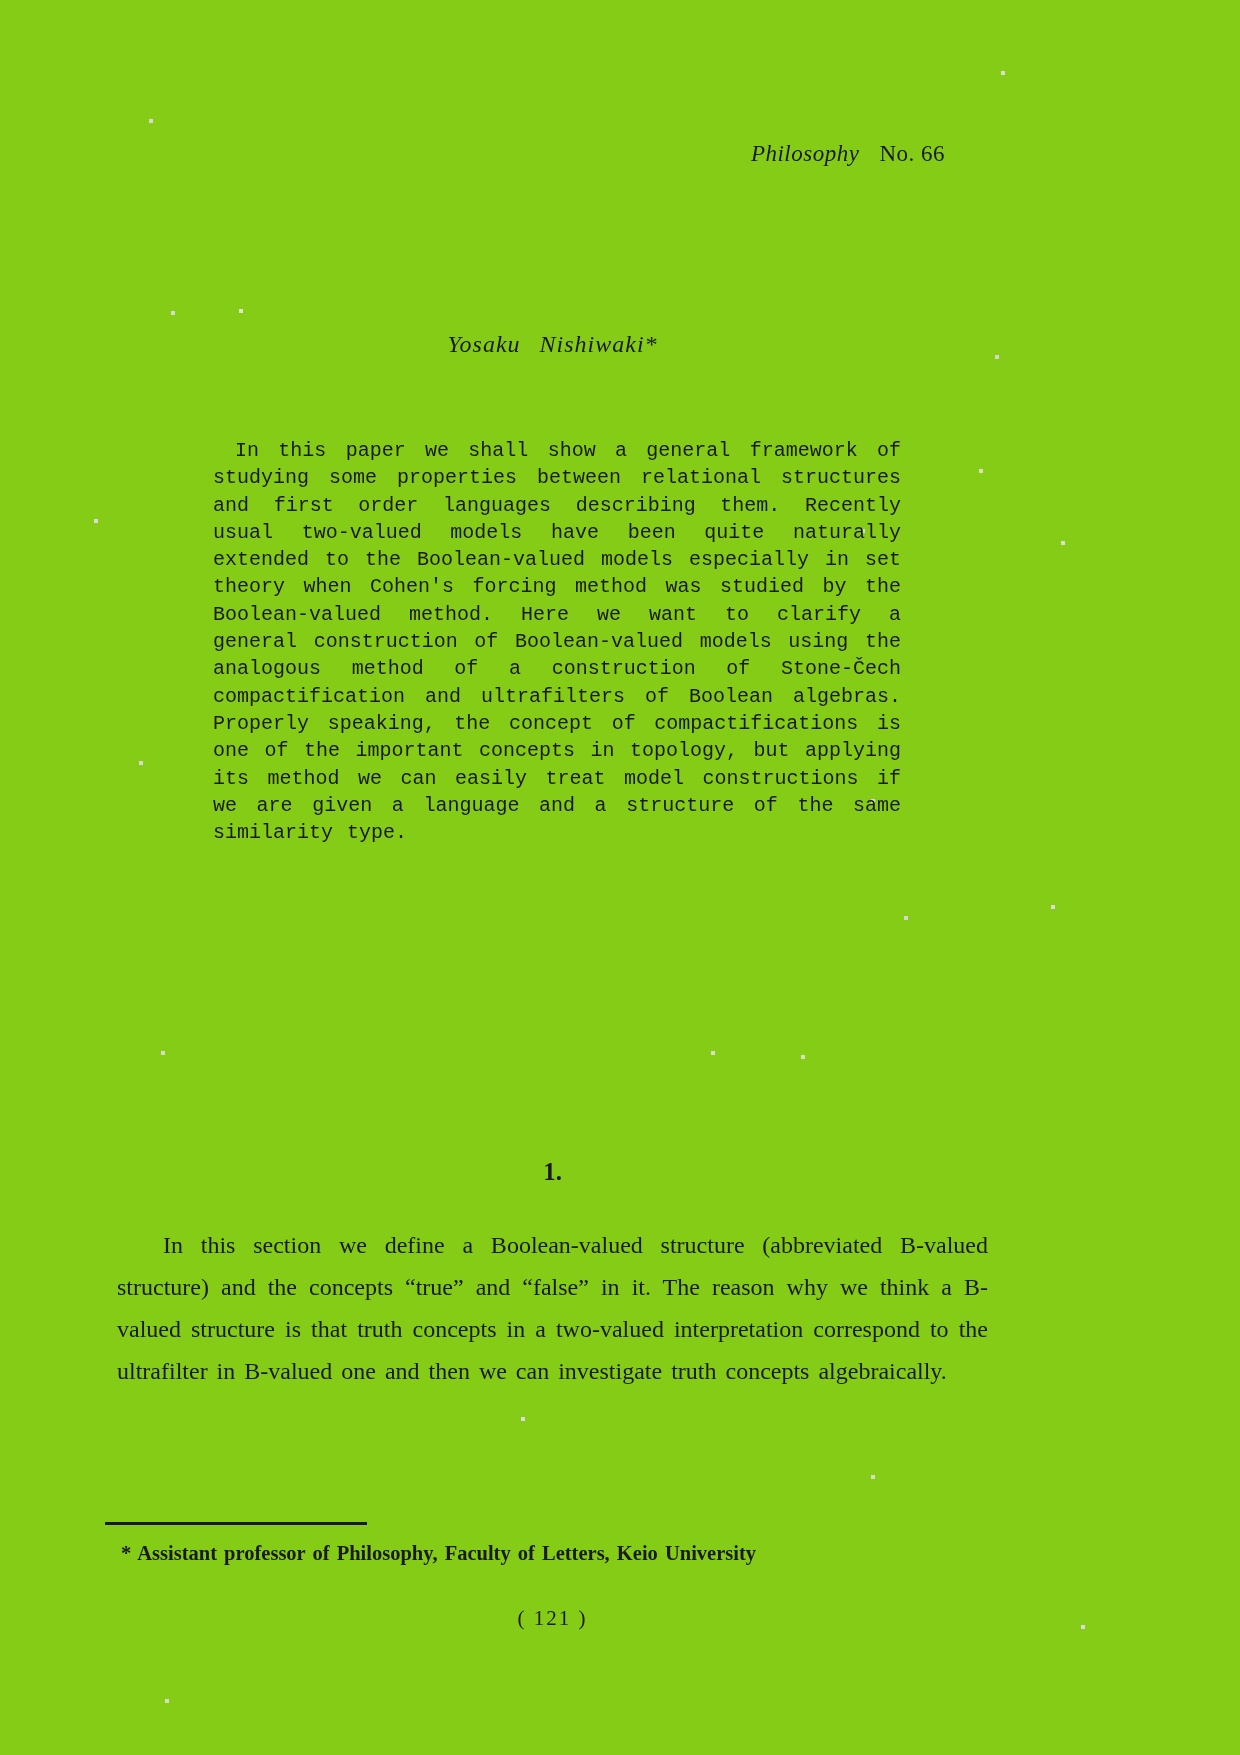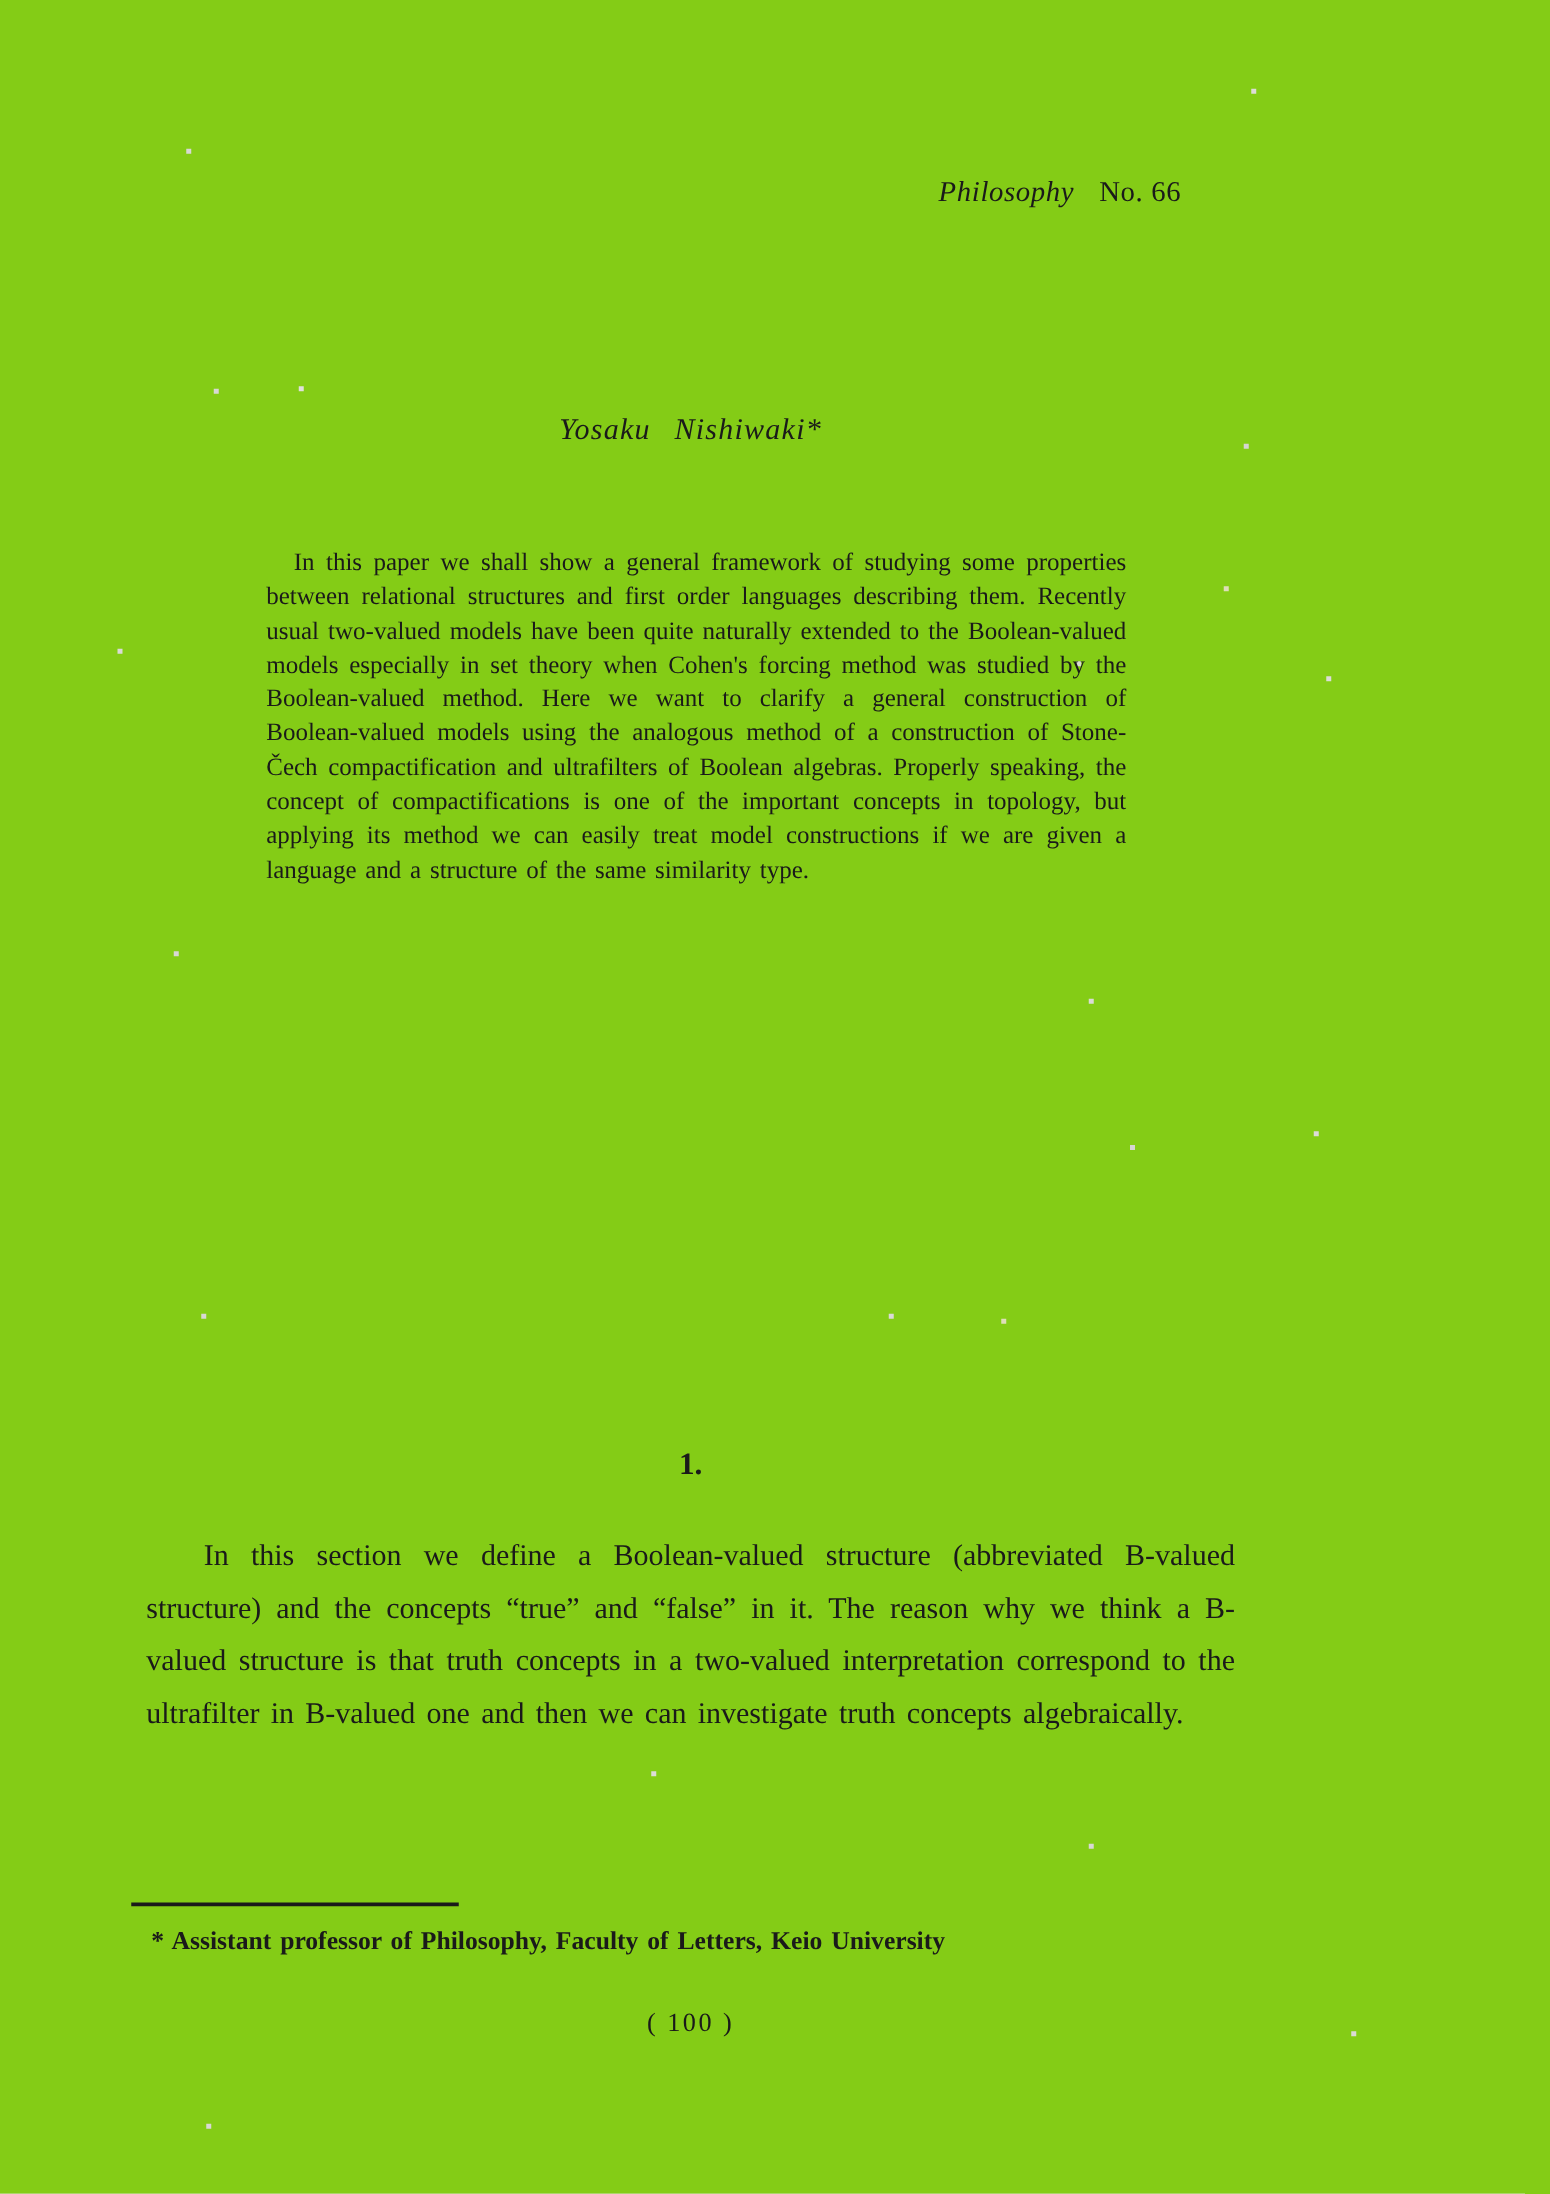--- a/index.html
+++ b/index.html
@@ -79,20 +79,21 @@
   }
   .abstract {
     position: absolute;
     top: 437px;
     left: 213px;
     width: 688px;
     font-size: 20px;
     line-height: 27.3px;
     text-align: justify;
     word-spacing: 2px;
+    font-family: Liberation Mono, monospace;
   }
   .abstract p { margin: 0; text-indent: 22px; }
   .section-heading {
     position: absolute;
     top: 1158px;
     left: 105px;
     width: 895px;
     text-align: center;
     font-size: 25px;
     font-weight: bold;
@@ -158,14 +159,14 @@
   <div class="section-heading">1.</div>
 
   <div class="body-text">
     <p>In this section we define a Boolean-valued structure (abbreviated B-valued structure) and the concepts “true” and “false” in it.  The reason why we think a B-valued structure is that truth concepts in a two-valued interpretation correspond to the ultrafilter in B-valued one and then we can investigate truth concepts algebraically.</p>
   </div>
 
   <div class="footnote-rule"></div>
 
   <div class="footnote">* Assistant professor of Philosophy, Faculty of Letters, Keio University</div>
 
-  <div class="page-number">( 100 )</div>
+  <div class="page-number">( 121 )</div>
 </div>
 
 </body></html>

